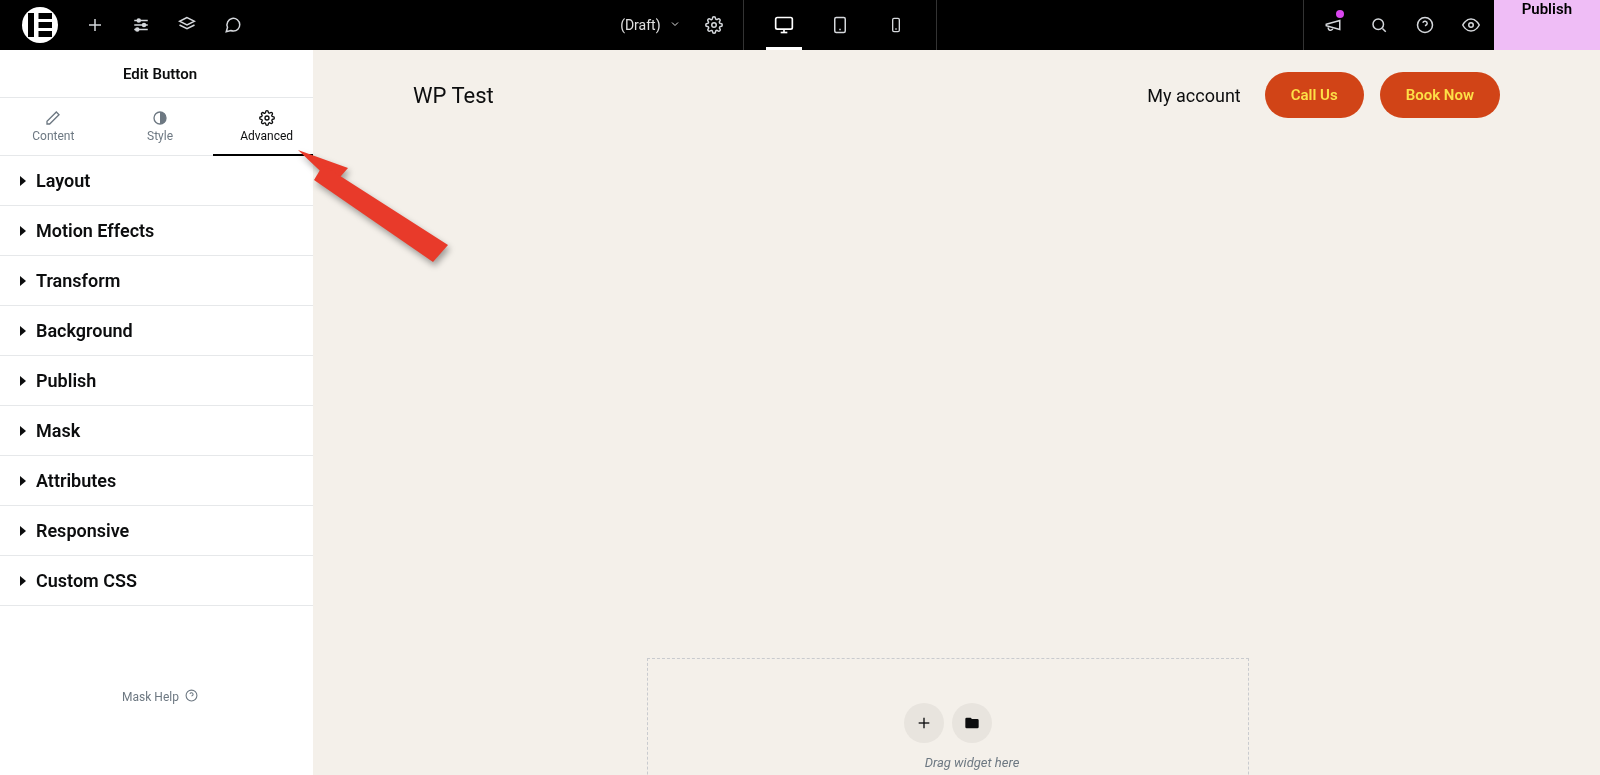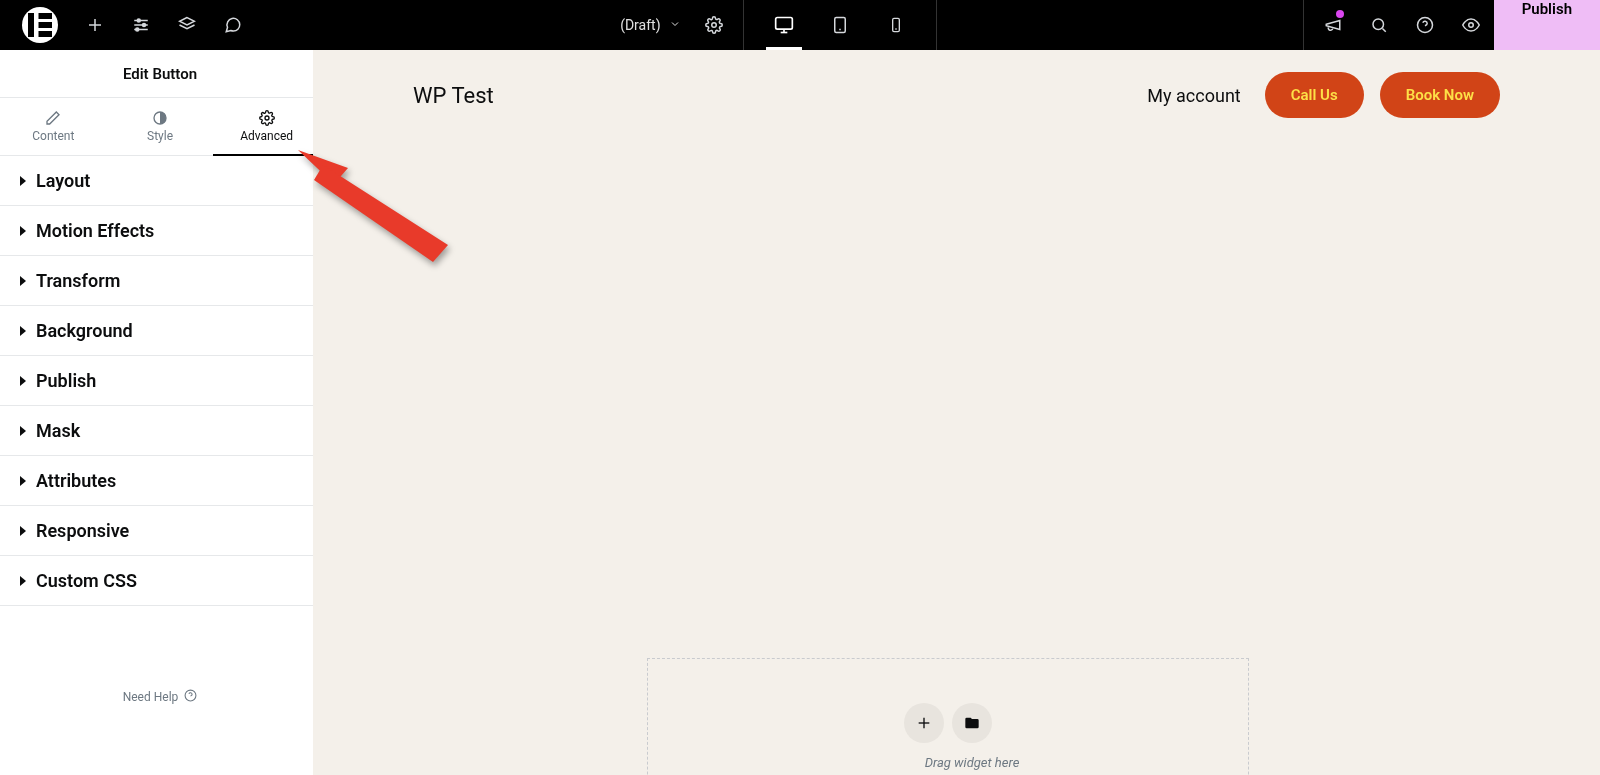--- a/index.html
+++ b/index.html
@@ -380,21 +380,21 @@
         <span class="caret"></span>
         <span>Responsive</span>
       </div>
     <div class="section-row">
         <span class="caret"></span>
         <span>Custom CSS</span>
       </div>
   </div>
 
   <div class="help-row">
-    <span>Need Help</span>
+    <span>Mask Help</span>
     <span>
       <svg width="13" height="13" viewBox="0 0 24 24" fill="none" stroke="currentColor" stroke-width="2">
           <circle cx="12" cy="12" r="10"></circle>
           <path d="M9.09 9a3 3 0 0 1 5.83 1c0 2-3 3-3 3"></path>
           <line x1="12" y1="17" x2="12" y2="17.01"></line>
         </svg>
     </span>
   </div>
 </div>
 

